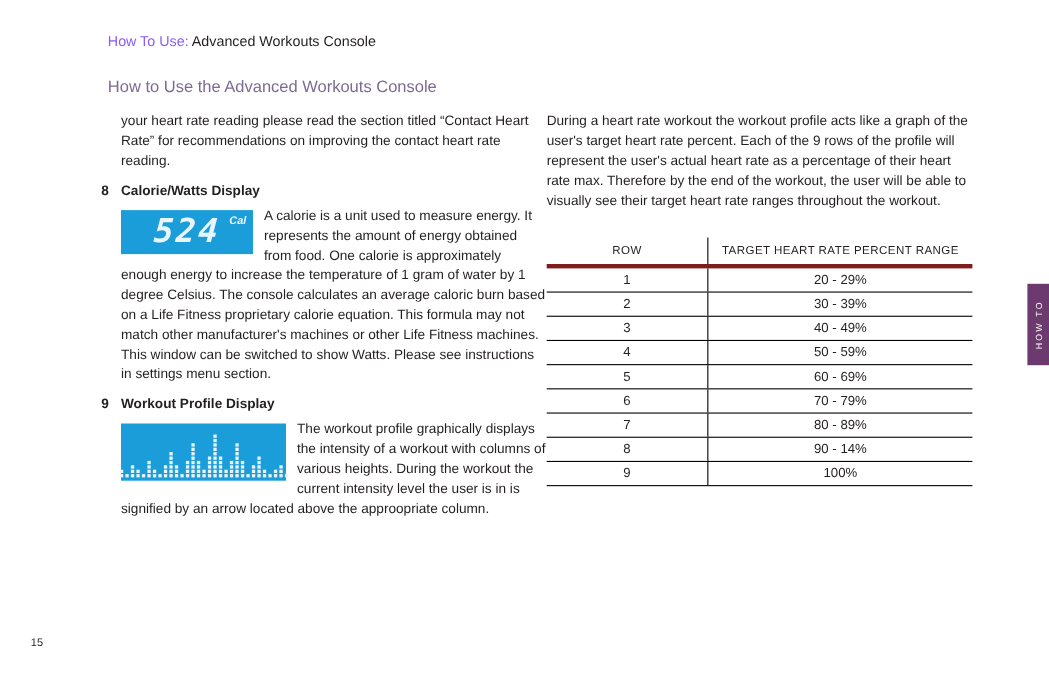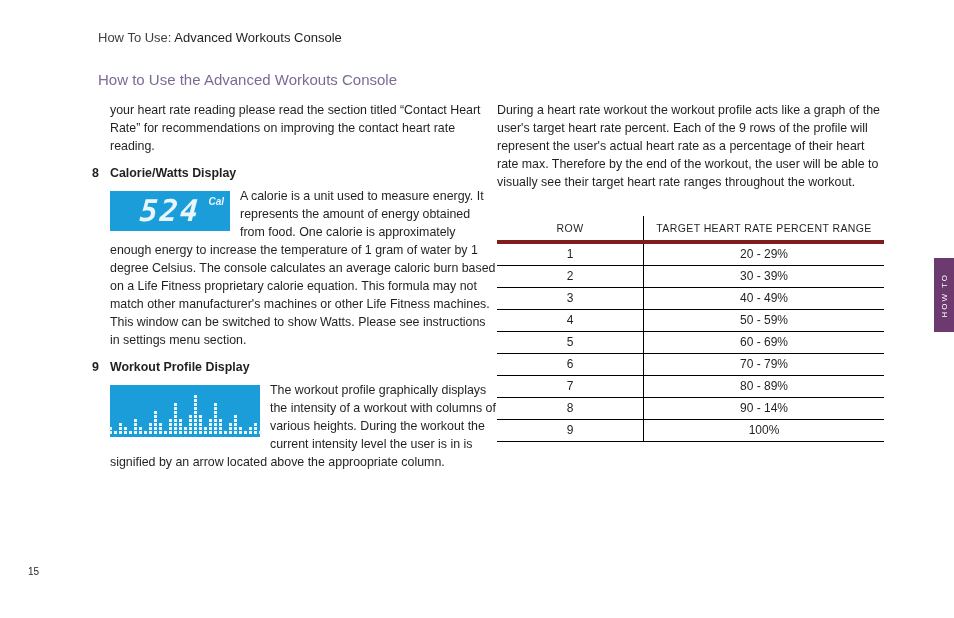--- a/index.html
+++ b/index.html
@@ -14,21 +14,21 @@
   }
   .page {
     padding: 30px 60px 40px 50px;
   }
   .top-header {
     font-size: 13px;
     color: #231f20;
     margin-bottom: 26px;
     margin-left: 48px;
   }
-  .top-header .prefix { color: #404040; margin-top: 16px; }
+  .top-header .prefix { color: #8b5cf6; margin-top: 16px; }
   .main-title {
     font-size: 15px;
     font-weight: 400;
     color: #7d6a93;
     margin-bottom: 14px;
     margin-left: 48px;
   }
   .columns {
     display: flex;
   }
@@ -134,21 +134,21 @@
     letter-spacing: 0.4px;
   }
   .hr-table .tbl-row {
     display: flex;
     border-bottom: 1px solid #000;
   }
   .hr-table .td-row, .hr-table .td-range { padding: 3.5px 4px; }
   .page-num {
     position: absolute;
     left: 28px;
-    bottom: 41px;
+    bottom: 28px;
     font-size: 10px;
     color: #231f20;
   }
   .side-tab {
     position: absolute;
     right: 0;
     top: 258px;
     width: 20px;
     height: 74px;
     background: #6d3a6f;

